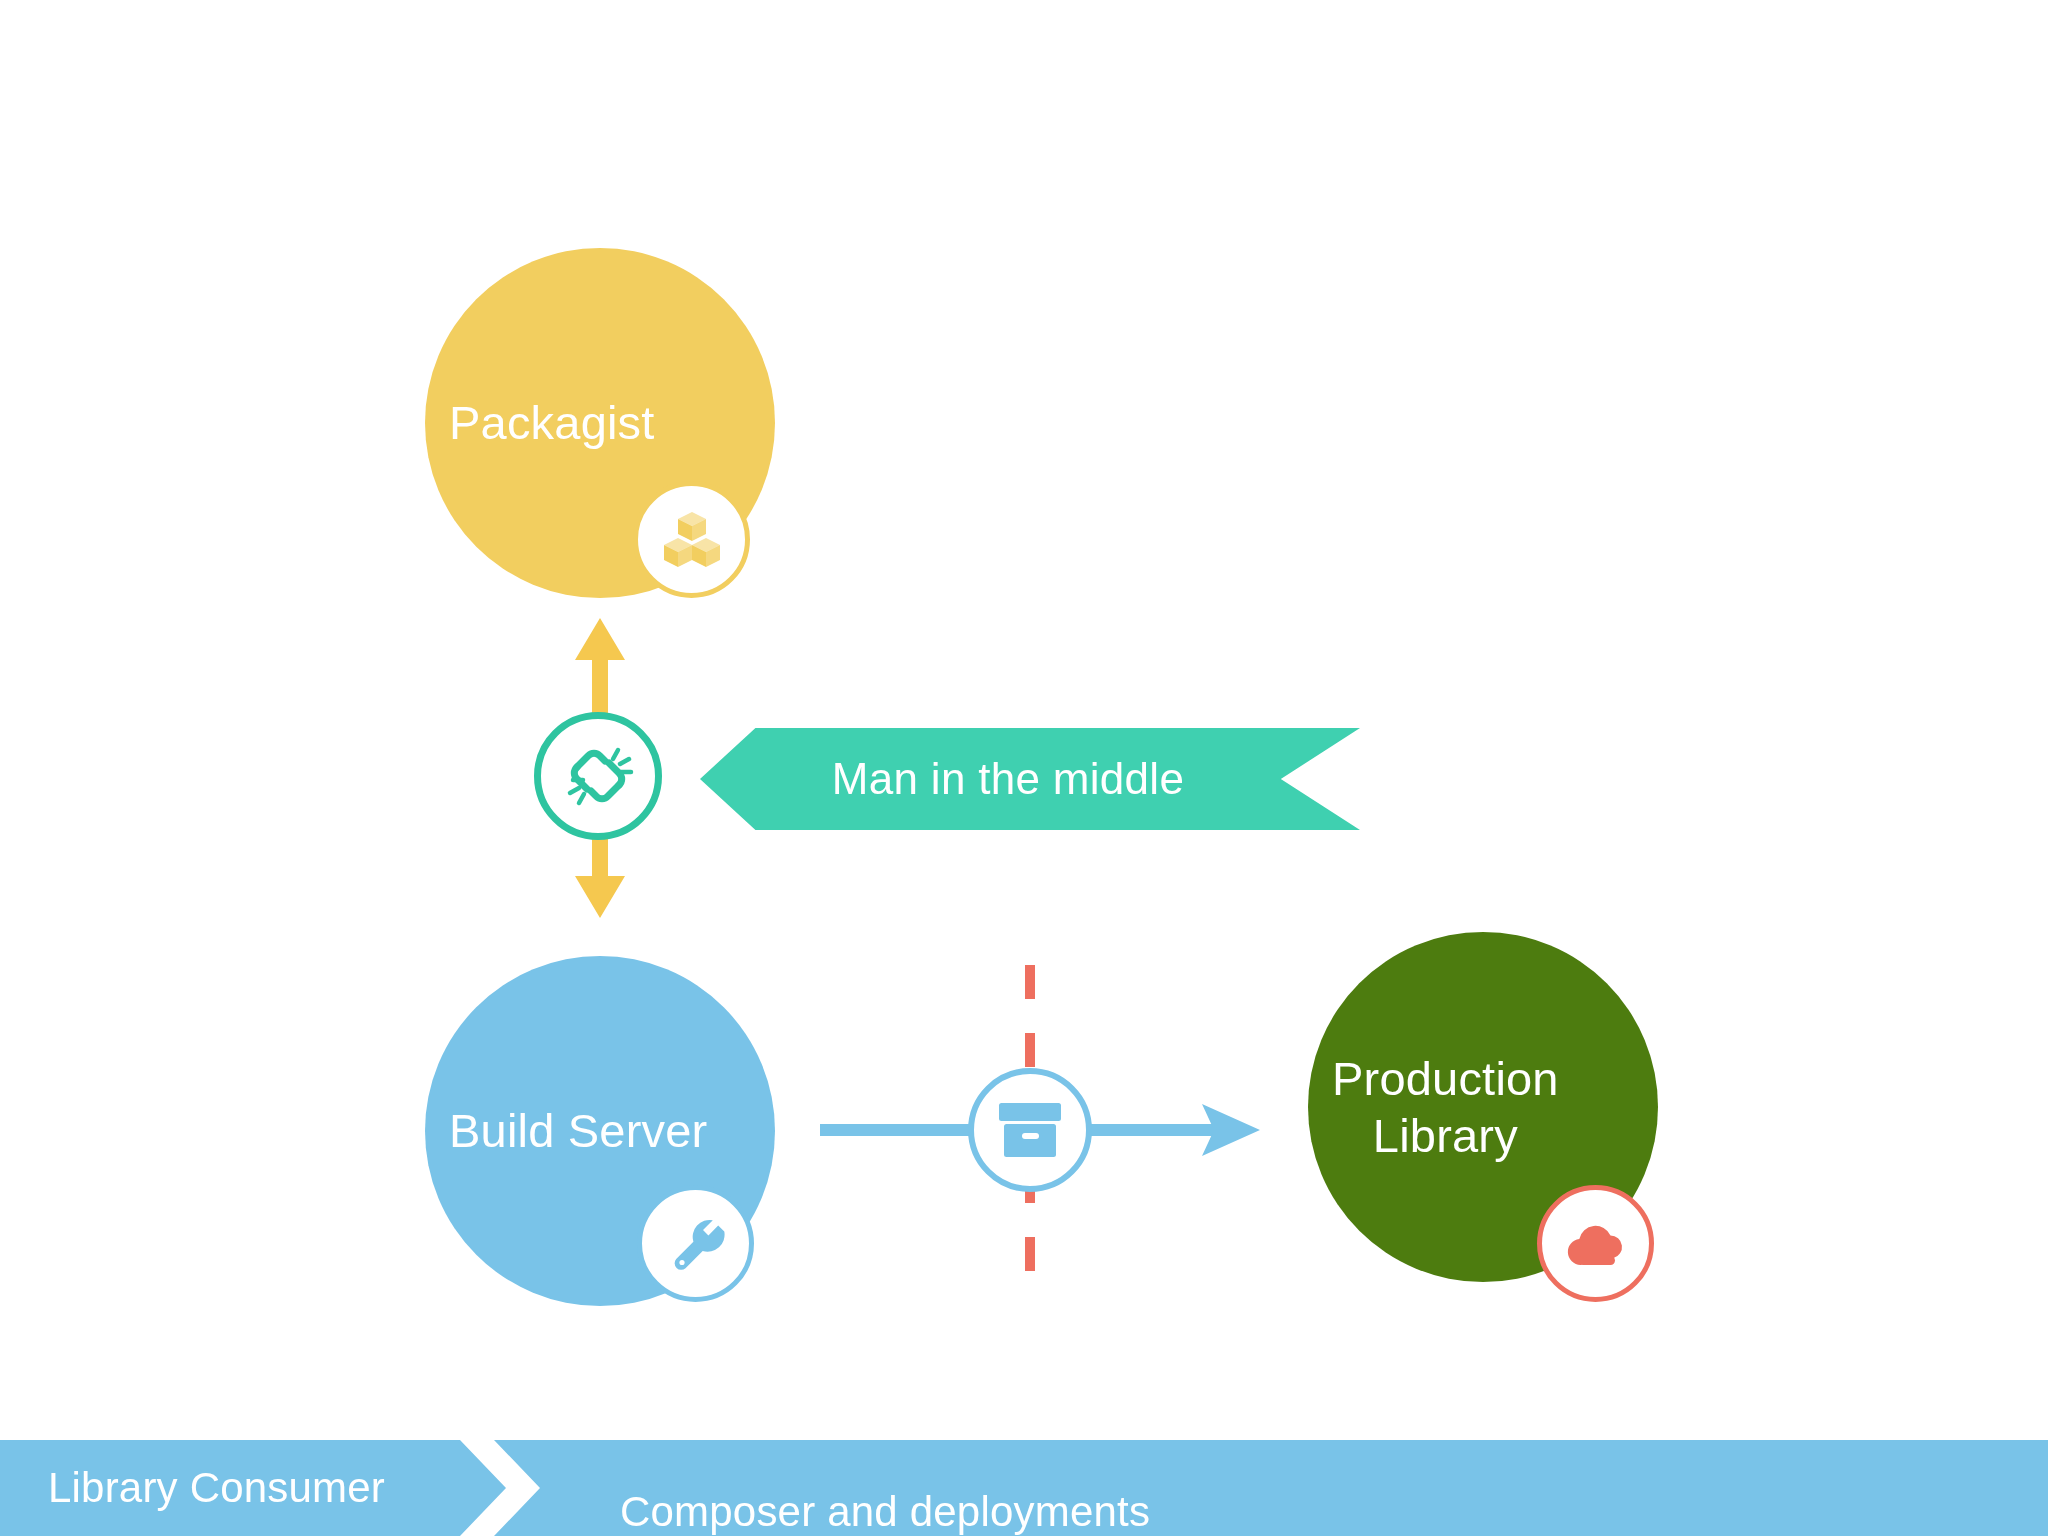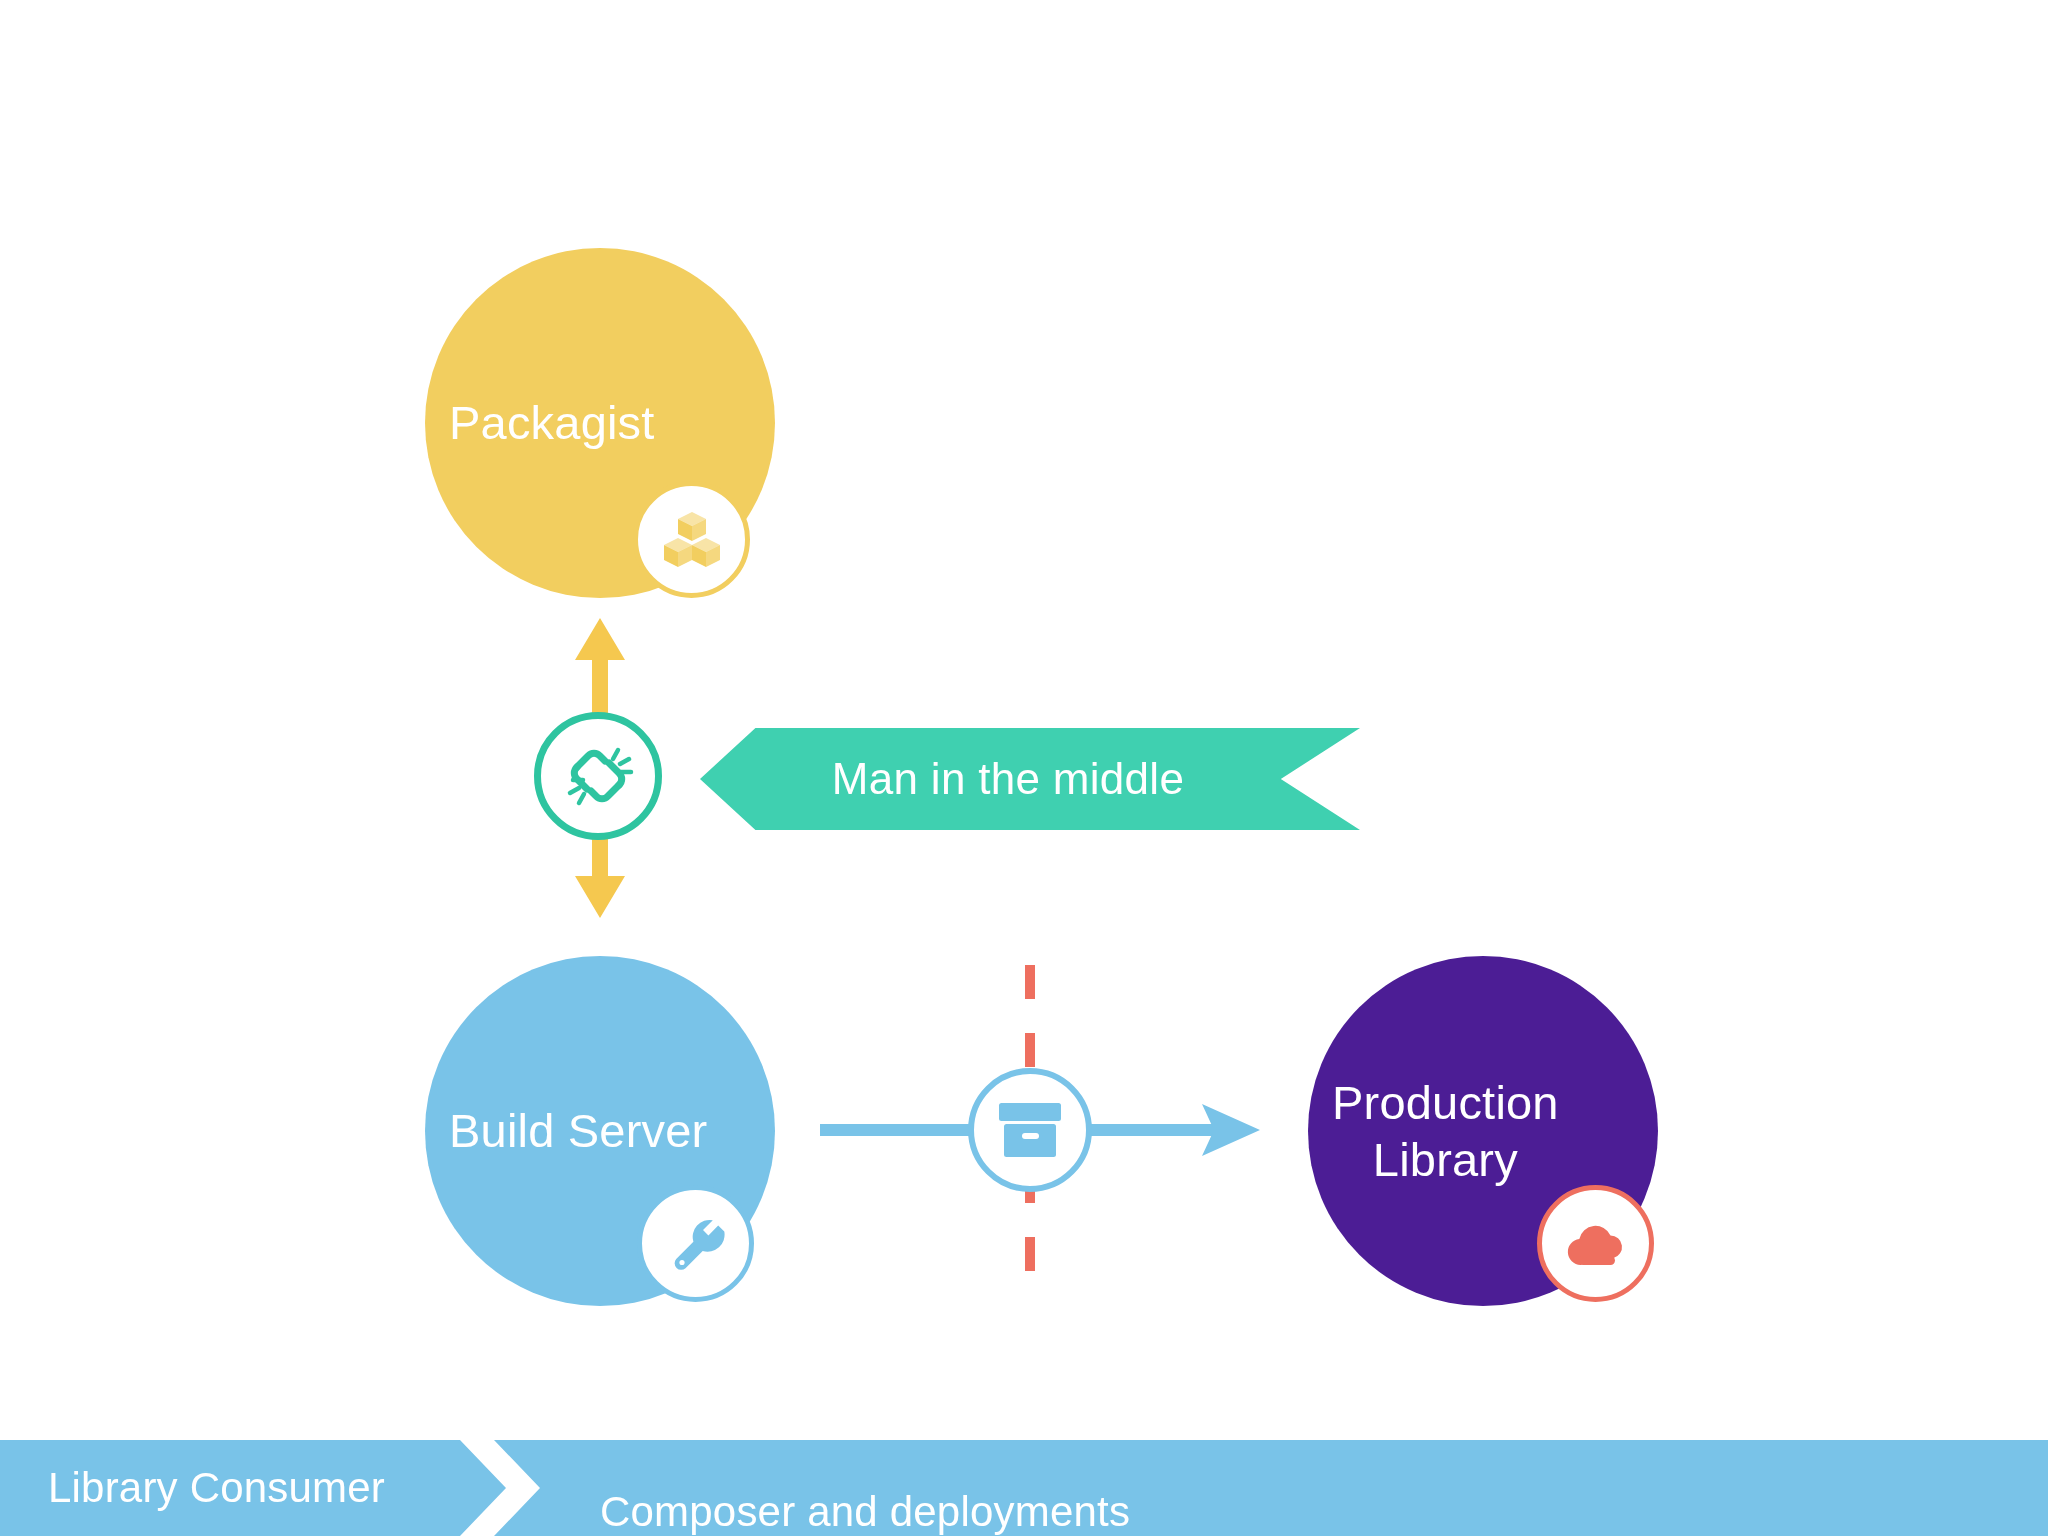--- a/index.html
+++ b/index.html
@@ -52,24 +52,24 @@
   }
   #node-build {
     left: 425px;
     top: 956px;
     width: 350px;
     height: 350px;
     background: #79C3E8;
   }
   #node-production {
     left: 1308px;
-    top: 956px;
+    top: 932px;
     width: 350px;
     height: 350px;
-    background: #4c1d95;
+    background: #4d7c0f;
   }
 
   
   .badge {
     position: absolute;
     border-radius: 50%;
     background: #ffffff;
     border: 5px solid currentColor;
     display: flex;
     align-items: center;
@@ -193,20 +193,21 @@
   
   #footer-bar {
     position: absolute;
     left: 0;
     top: 1440px;
     width: 2048px;
     height: 96px;
     background: #79C3E8;
     display: flex;
     align-items: center;
+    gap: 20px;
   }
   #footer-segment-left {
     position: relative;
     height: 96px;
     display: flex;
     align-items: center;
     padding-left: 48px;
     width: 460px;
     box-sizing: border-box;
   }

